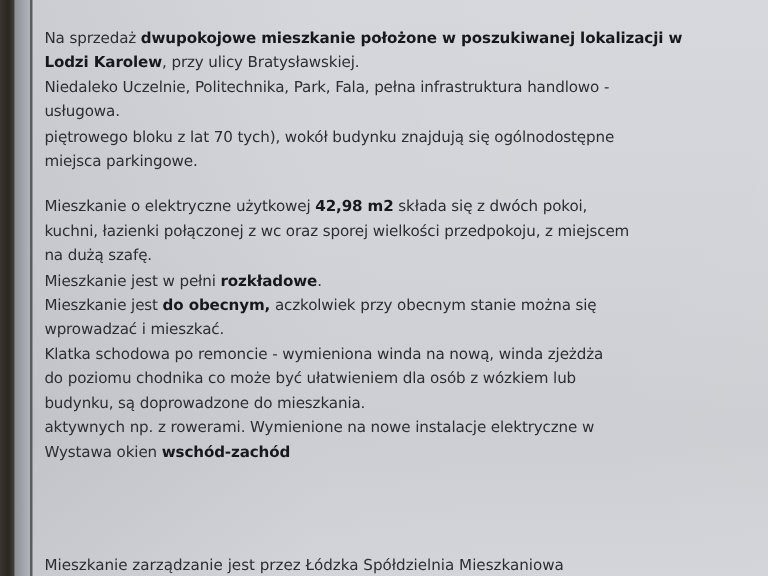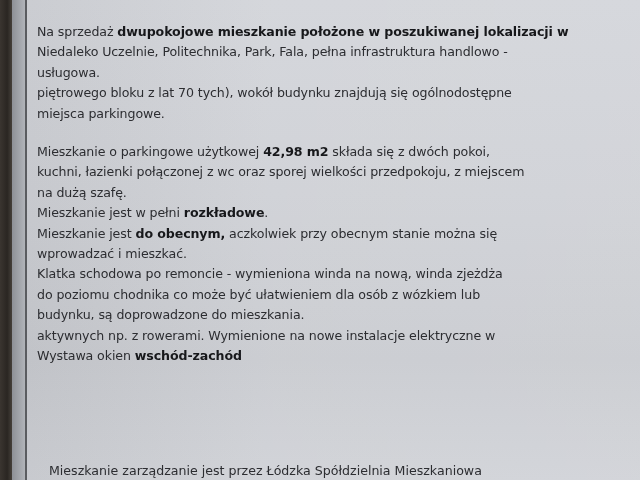--- a/index.html
+++ b/index.html
@@ -63,45 +63,45 @@
     .b { color: #17181b; font-weight: bold; }
     .gap { height: 18px; }
     .bottom-line {
       position: absolute;
       left: 37px;
       top: 463px;
       font-family: "DejaVu Sans", sans-serif;
       font-size: 12.6px;
       color: #2c2d31;
       white-space: nowrap;
-      margin-left: 12px;
     }
   </style>
 </head>
 <body>
 
 <div class="scene">
   <div class="edge-dark"></div>
   <div class="under-sheet"></div>
   <div class="sheet-border"></div>
   <div class="paper"></div>
 
   <div class="text">
     <div>
       <span class="line"><span>Na sprzedaż </span><span class="b">dwupokojowe mieszkanie położone w poszukiwanej lokalizacji w</span></span>
+      <span class="line"><span class="b">Lodzi Karolew</span><span>, przy ulicy Bratysławskiej.</span></span>
       <span class="line">Niedaleko Uczelnie, Politechnika, Park, Fala, pełna infrastruktura handlowo -</span>
       <span class="line">usługowa.</span>
       <span class="line">piętrowego bloku z lat 70 tych), wokół budynku znajdują się ogólnodostępne</span>
       <span class="line">miejsca parkingowe.</span>
     </div>
 
     <div class="gap"></div>
 
     <div>
-      <span class="line"><span>Mieszkanie o parkingowe użytkowej </span><span class="b">42,98 m2</span><span> składa się z dwóch pokoi,</span></span>
+      <span class="line"><span>Mieszkanie o elektryczne użytkowej </span><span class="b">42,98 m2</span><span> składa się z dwóch pokoi,</span></span>
       <span class="line">kuchni, łazienki połączonej z wc oraz sporej wielkości przedpokoju, z miejscem</span>
       <span class="line">na dużą szafę.</span>
       <span class="line"><span>Mieszkanie jest w pełni </span><span class="b">rozkładowe</span><span>.</span></span>
       <span class="line"><span>Mieszkanie jest </span><span class="b">do obecnym,</span><span> aczkolwiek przy obecnym stanie można się</span></span>
       <span class="line">wprowadzać i mieszkać.</span>
       <span class="line">Klatka schodowa po remoncie - wymieniona winda na nową, winda zjeżdża</span>
       <span class="line">do poziomu chodnika co może być ułatwieniem dla osób z wózkiem lub</span>
       <span class="line">budynku, są doprowadzone do mieszkania.</span>
       <span class="line">aktywnych np. z rowerami. Wymienione na nowe instalacje elektryczne w</span>
       <span class="line"><span>Wystawa okien </span><span class="b">wschód-zachód</span></span>

